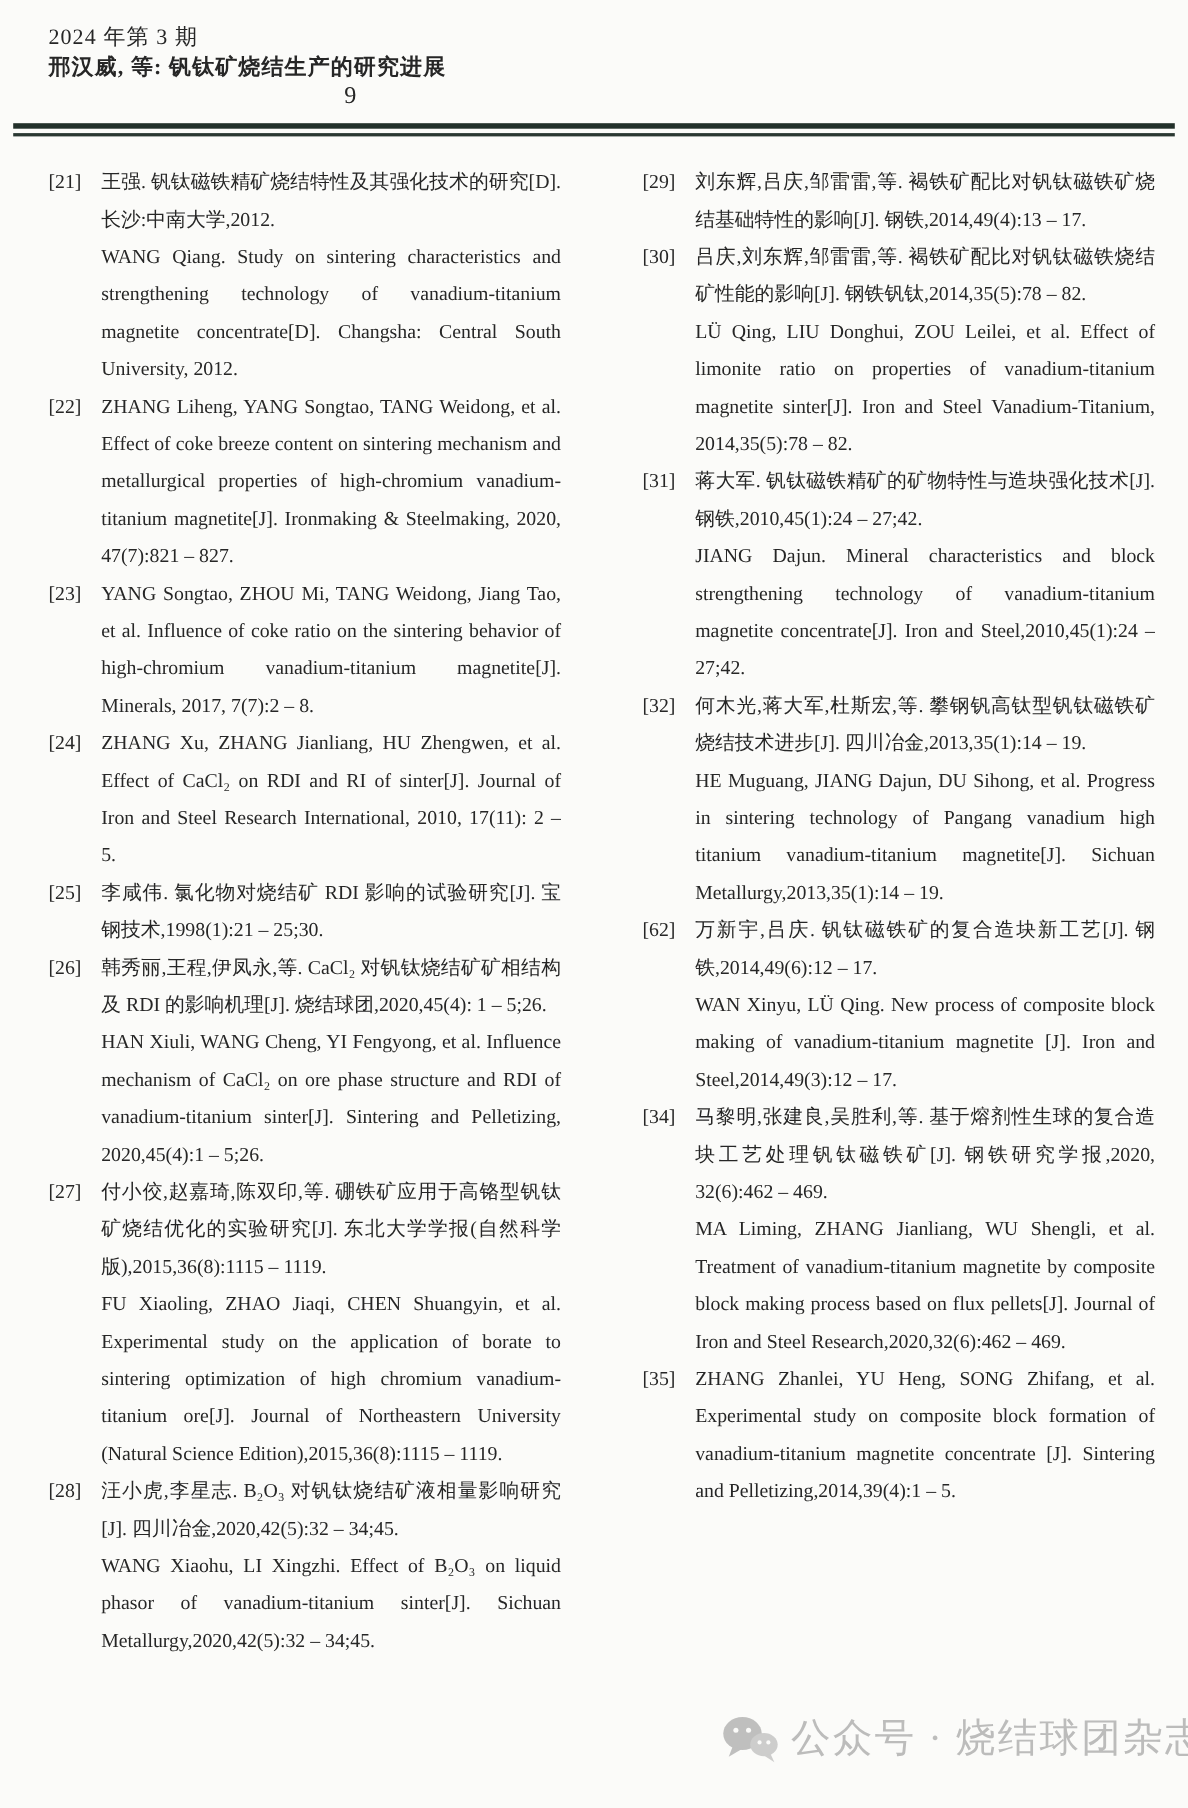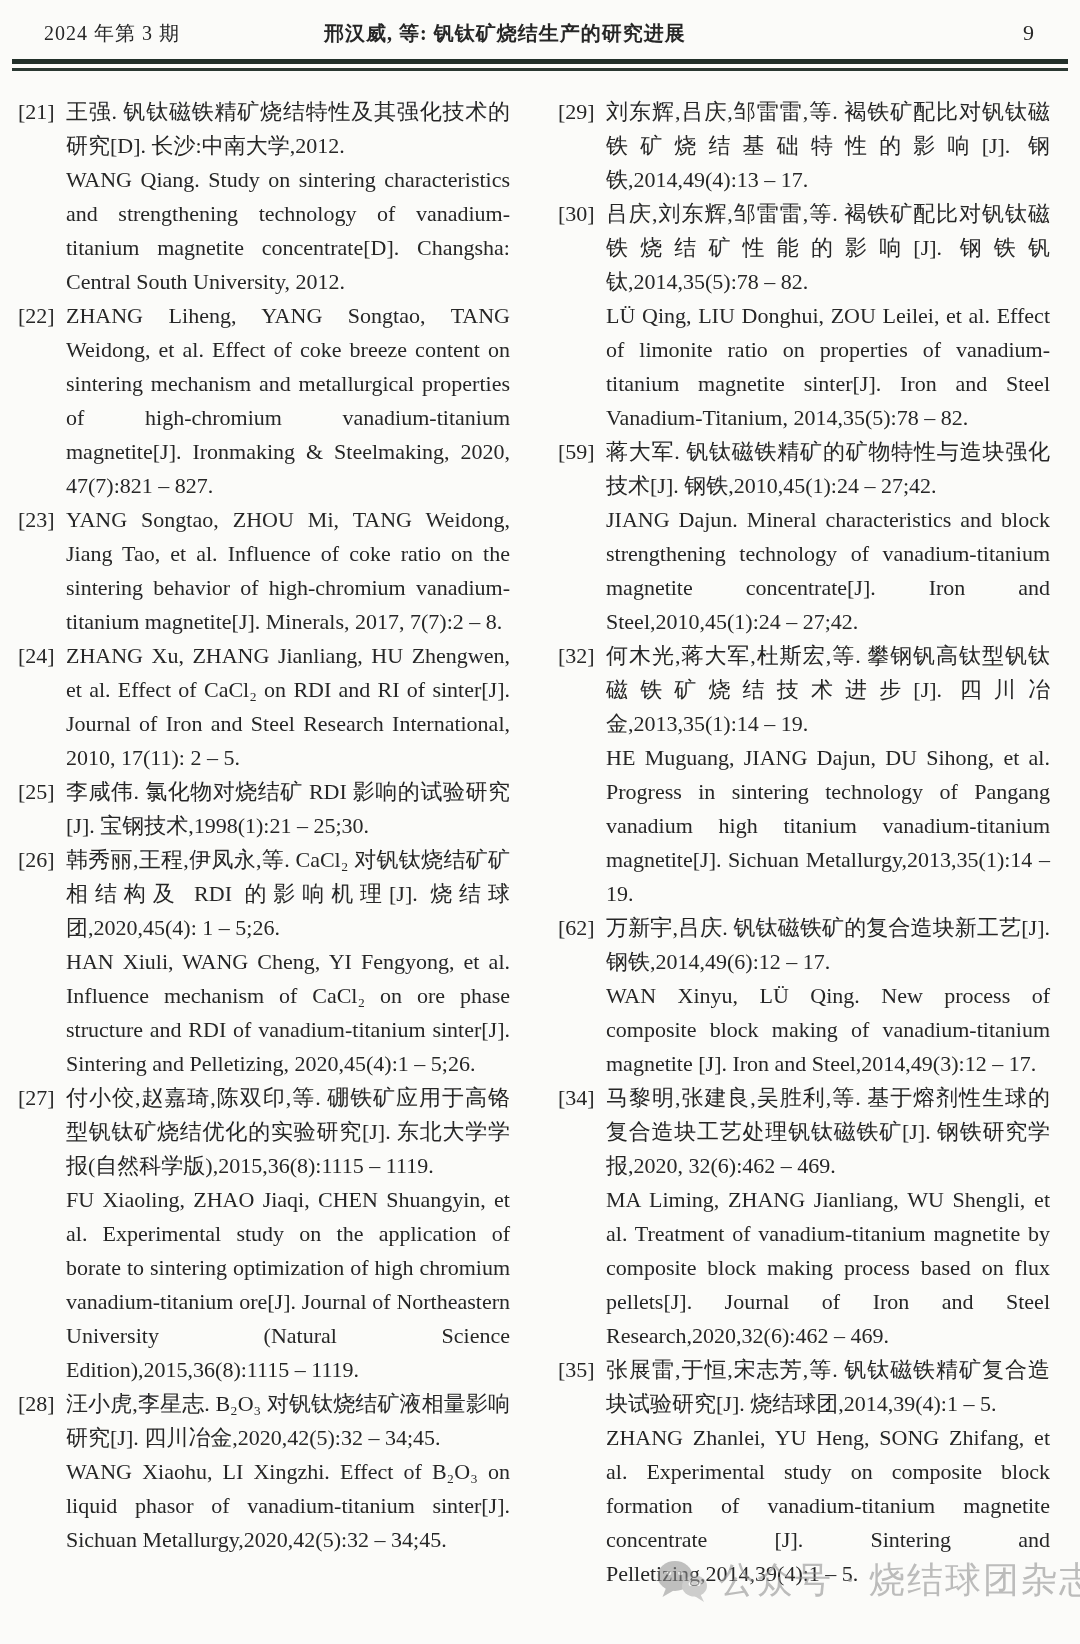--- a/index.html
+++ b/index.html
@@ -11,39 +11,41 @@
     position: relative;
     overflow: hidden;
   }
   .page { width: 1080px; height: 1644px; position: relative; overflow: hidden; }
 
   
   .header {
     display: flex; align-items: baseline;
     padding: 20px 40px 10px 44px;
     font-size: 20px;
+    flex-direction: column;
   }
   .h-left  { width: 280px; text-align: left; letter-spacing: 1px; }
   .h-center{ flex: 1; letter-spacing: 1px; font-weight: bold; }
   .h-right { width: 280px; text-align: right; font-size: 22px; padding-right: 6px; }
 
   .rule-thick { height: 5px; background: #22302a; margin: 2px 12px 0 12px; }
   .rule-thin  { height: 2.5px; background: #2a3832; margin: 4px 12px 0 12px; }
 
   
   .cols {
     display: flex;
     padding: 24px 30px 0 18px;
     gap: 48px;
   }
   .col {
     width: 492px;
-    font-size: 22px;
+    font-size: 18px;
     line-height: 34px;
     text-align: justify;
+    margin-left: 26px;
   }
   .ref { position: relative; padding-left: 48px; }
   .ref-marker { position: absolute; left: 0; top: 0; white-space: nowrap; }
   .ref-par { margin: 0; }
 
   
   .watermark {
     position: absolute;
     left: 655px; top: 1556px;
     display: flex; align-items: center; gap: 10px;
@@ -121,21 +123,21 @@
   <p class="ref-par">刘东辉,吕庆,邹雷雷,等. 褐铁矿配比对钒钛磁铁矿烧结基础特性的影响[J]. 钢铁,2014,49(4):13 – 17.</p>
         </div>
 
   <div class="ref">
     <span class="ref-marker">[30]</span>
   <p class="ref-par">吕庆,刘东辉,邹雷雷,等. 褐铁矿配比对钒钛磁铁烧结矿性能的影响[J]. 钢铁钒钛,2014,35(5):78 – 82.</p>
           <p class="ref-par">LÜ Qing, LIU Donghui, ZOU Leilei, et al. Effect of limonite ratio on properties of vanadium-titanium magnetite sinter[J]. Iron and Steel Vanadium-Titanium, 2014,35(5):78 – 82.</p>
         </div>
 
   <div class="ref">
-    <span class="ref-marker">[59]</span>
+    <span class="ref-marker">[31]</span>
   <p class="ref-par">蒋大军. 钒钛磁铁精矿的矿物特性与造块强化技术[J]. 钢铁,2010,45(1):24 – 27;42.</p>
           <p class="ref-par">JIANG Dajun. Mineral characteristics and block strengthening technology of vanadium-titanium magnetite concentrate[J]. Iron and Steel,2010,45(1):24 – 27;42.</p>
         </div>
 
   <div class="ref">
     <span class="ref-marker">[32]</span>
   <p class="ref-par">何木光,蒋大军,杜斯宏,等. 攀钢钒高钛型钒钛磁铁矿烧结技术进步[J]. 四川冶金,2013,35(1):14 – 19.</p>
           <p class="ref-par">HE Muguang, JIANG Dajun, DU Sihong, et al. Progress in sintering technology of Pangang vanadium high titanium vanadium-titanium magnetite[J]. Sichuan Metallurgy,2013,35(1):14 – 19.</p>
         </div>
 
@@ -146,21 +148,20 @@
         </div>
 
   <div class="ref">
     <span class="ref-marker">[34]</span>
   <p class="ref-par">马黎明,张建良,吴胜利,等. 基于熔剂性生球的复合造块工艺处理钒钛磁铁矿[J]. 钢铁研究学报,2020, 32(6):462 – 469.</p>
           <p class="ref-par">MA Liming, ZHANG Jianliang, WU Shengli, et al. Treatment of vanadium-titanium magnetite by composite block making process based on flux pellets[J]. Journal of Iron and Steel Research,2020,32(6):462 – 469.</p>
         </div>
 
   <div class="ref">
     <span class="ref-marker">[35]</span>
-  <p class="ref-par">张展雷,于恒,宋志芳,等. 钒钛磁铁精矿复合造块试验研究[J]. 烧结球团,2014,39(4):1 – 5.</p>
           <p class="ref-par">ZHANG Zhanlei, YU Heng, SONG Zhifang, et al. Experimental study on composite block formation of vanadium-titanium magnetite concentrate [J]. Sintering and Pelletizing,2014,39(4):1 – 5.</p>
         </div>
 </section>
   </main>
 
   <div class="watermark">
     <svg width="54" height="46" viewBox="0 0 54 46" xmlns="http://www.w3.org/2000/svg">
       <ellipse cx="20" cy="18" rx="17.5" ry="15" fill="#8f8f8f"></ellipse>
       <path d="M11 30 L7.5 39 L19.5 32 Z" fill="#8f8f8f"></path>
       <circle cx="14" cy="15" r="2.3" fill="#fbfbf9"></circle>

